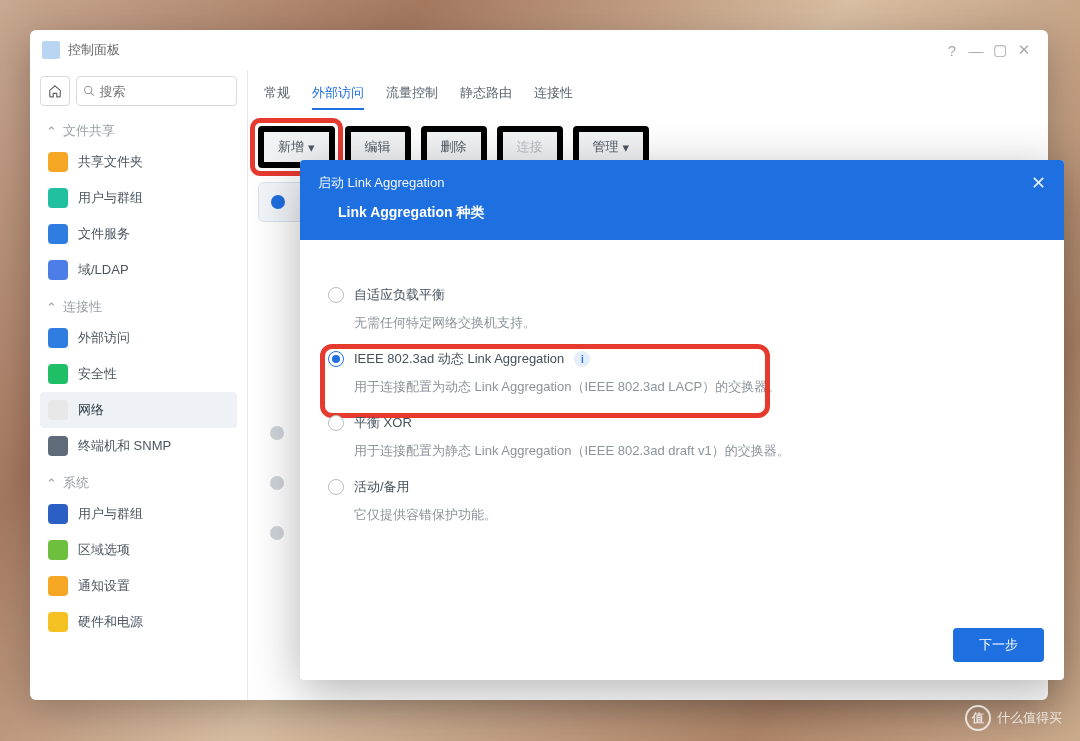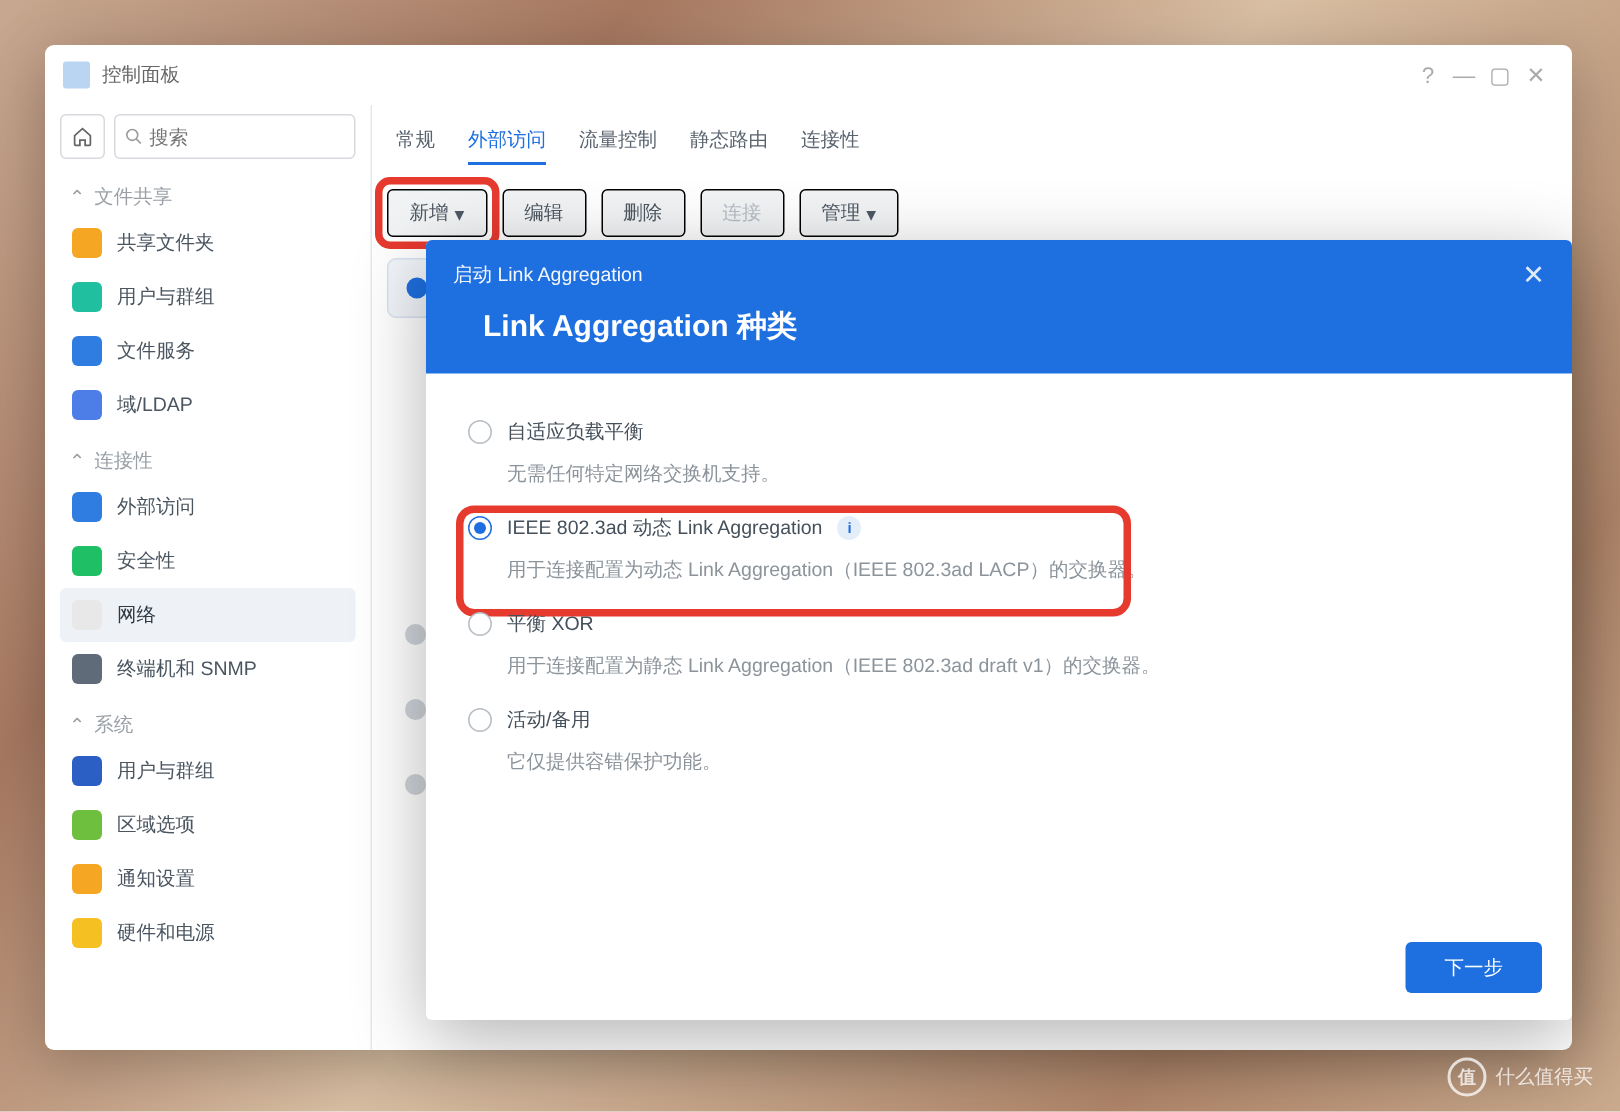--- a/index.html
+++ b/index.html
@@ -32,38 +32,38 @@
   .ic.blue{background:#2f7de1;} .ic.orange{background:#f5a623;} .ic.teal{background:#1fbfa0;}
   .ic.navy{background:#4d7ee8;} .ic.green{background:#1fbf66;} .ic.grey{background:#5f6b78;}
   .ic.darkblue{background:#2b5fc4;} .ic.purple{background:#7a55d9;} .ic.lime{background:#6fbf3e;}
   .ic.yellow{background:#f5c022;} .ic.house{background:#e8e8e8;color:#888;}
 
   .content { flex:1; display:flex; flex-direction:column; padding: 8px 22px 0 10px; min-width:0;}
   .tabs { display:flex; gap:22px; padding:6px 6px 12px;}
   .tab { color:#5a6470; cursor:pointer; padding-bottom:6px;}
   .tab.active{ color:#1e6fe0; border-bottom:2px solid #1e6fe0;}
   .toolbar { display:flex; gap:10px; margin:4px 0 14px;}
-  .btn { background:#f1f3f5; border:1px solid #000000; padding:6px 14px; border-radius:4px; color:#4e5863; cursor:pointer; display:flex; align-items:center; gap:4px;}
+  .btn { background:#f1f3f5; border:6px solid #000000; padding:6px 14px; border-radius:4px; color:#4e5863; cursor:pointer; display:flex; align-items:center; gap:4px;}
   .btn.disabled{ color:#b8bec5;}
   .hl-red{ position:relative; }
   .hl-red::after{ content:""; position:absolute; inset:-8px; border:5px solid #e63a2f; border-radius:10px; pointer-events:none;}
 
   .panels { flex:1; position:relative; }
   .panel-row{ display:flex; align-items:center; height:50px; border-radius:4px; padding:0 12px; color:#888; }
   .panel-row .dot{ width:14px;height:14px;border-radius:50%;background:#cfd4da;margin-right:14px;}
   .panel-row .chev{ margin-left:auto; color:#9aa0a6;}
   .top-active-row{ background:#f2f6fb; border:1px solid #d8e2ef; height:40px; border-radius:6px; margin-bottom:6px;}
   .top-active-row .dot{ background:#1e6fe0;}
 
   
-  .modal{ position:absolute; left:284px; top:160px; width:764px; height:520px; background:#fff; border-radius:4px; box-shadow:0 12px 50px rgba(0,0,0,0.3); display:flex; flex-direction:column; overflow:hidden;}
+  .modal{ position:absolute; left:300px; top:160px; width:764px; height:520px; background:#fff; border-radius:4px; box-shadow:0 12px 50px rgba(0,0,0,0.3); display:flex; flex-direction:column; overflow:hidden;gap:16px;}
   .m-hdr{ background:#1e6fe0; color:#fff; padding:12px 18px 18px;}
   .m-hdr-top{ display:flex; align-items:center; font-size:12px; opacity:.95; margin-bottom:10px;}
   .m-close{ margin-left:auto; cursor:pointer; font-size:18px; opacity:.9;}
-  .m-title{ font-size:20px; font-weight:600; padding-left:20px;}
+  .m-title{ font-size:14px; font-weight:600; padding-left:20px;}
   .m-body{ flex:1; padding:30px 28px 10px 28px; overflow:auto;}
   .opt{ margin-bottom:18px; position:relative;}
   .opt-row{ display:flex; align-items:center; gap:10px; color:#45505b;}
   .radio{ width:16px; height:16px; border:1px solid #b7bec6; border-radius:50%; display:inline-flex; align-items:center; justify-content:center; flex:none; background:#fff;}
   .opt.selected .radio{ border-color:#1e6fe0;}
   .opt.selected .radio::after{ content:"";width:8px;height:8px;border-radius:50%;background:#1e6fe0;}
   .opt .desc{ color:#8b939b; margin:10px 0 0 26px;}
   .info-dot{ width:16px;height:16px;border-radius:50%;background:#e4eefb;color:#1e6fe0;display:inline-flex;align-items:center;justify-content:center;font-size:10px;font-weight:bold;}
   .opt-hl-wrap{ position:relative; }
   .opt-hl-wrap::before{ content:""; position:absolute; left:-8px; top:-6px; width:440px; height:64px; border:5px solid #e63a2f; border-radius:12px; pointer-events:none;}

